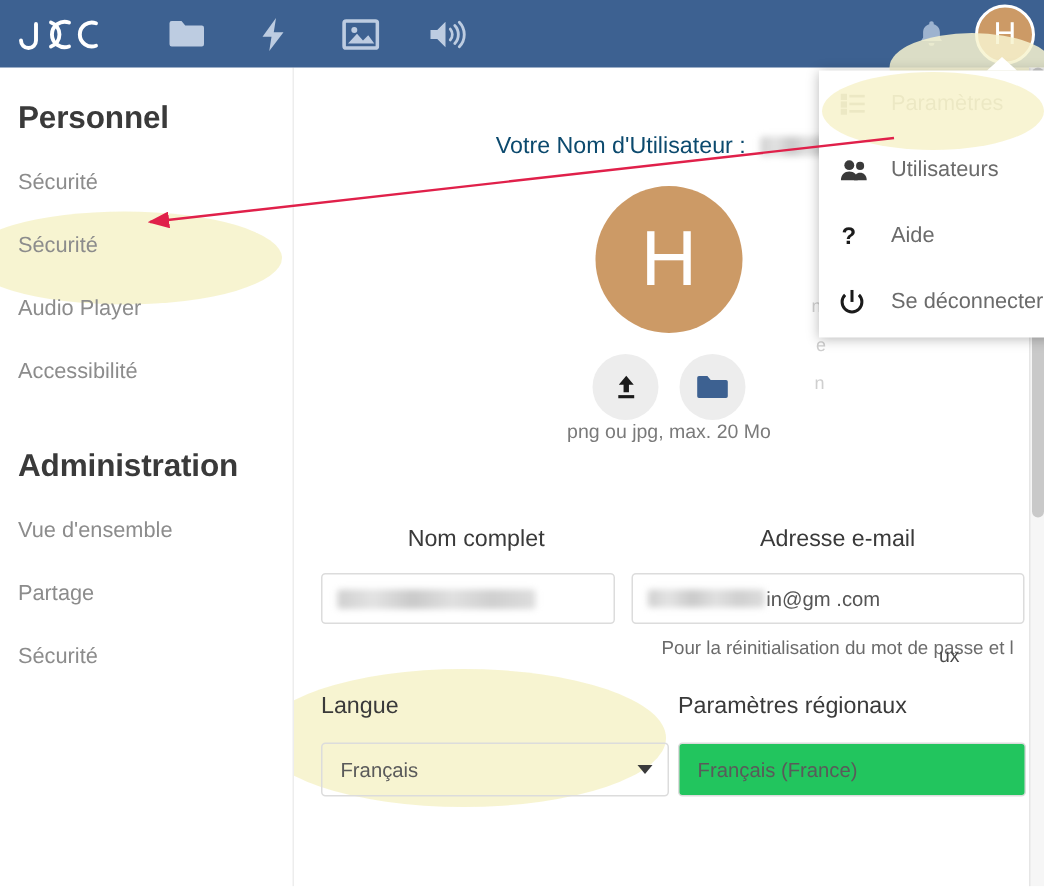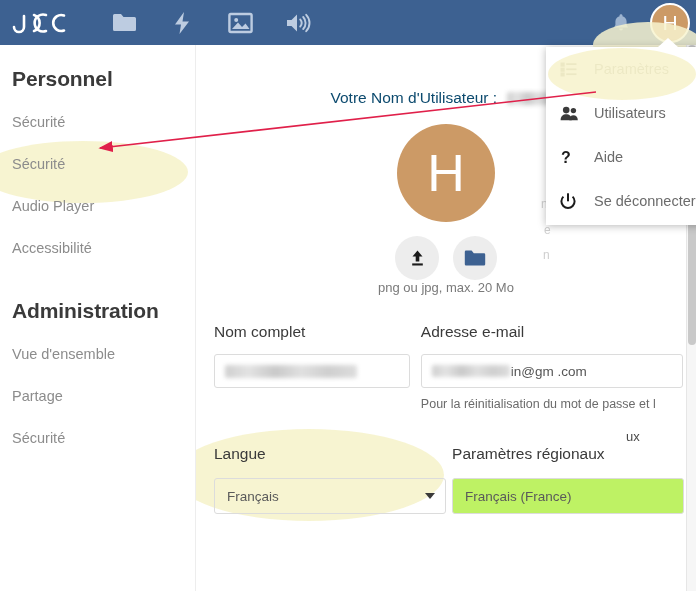--- a/index.html
+++ b/index.html
@@ -137,45 +137,45 @@
   #avatar-actions { display: flex; justify-content: center; gap: 14px; margin-top: 14px; }
   .round-btn {
     width: 44px; height: 44px; border-radius: 50%;
     background: #ededed; display: flex; align-items: center; justify-content: center;
   }
   #avatar-hint {
     text-align: center; font-size: 13px; color: #7a7a7a; 
   }
 
   #fields-row {
-    display: flex; margin-top: 28px; padding-left: 18px;
+    display: flex; margin-top: 56px; padding-left: 18px; text-align: center;
   }
   .field-col-a { width: 218px; }
   .field-col-b { width: 290px; }
   .field-label {
     font-size: 15.5px; color: #3a3a3a; margin-bottom: 13px;
   }
   .field-input {
     height: 34px; border: 1px solid #dcdcdc; border-radius: 3px;
     background: #fff; display: flex; align-items: center; padding-left: 10px;
     font-size: 13.5px; color: #555;
   }
   .field-col-a .field-input { width: 196px; }
   .field-col-b .field-input { width: 262px; }
   .field-help {
     font-size: 12.5px; color: #6b6b6b; margin-top: 9px; white-space: nowrap;
   }
 
-  #lang-row { display: flex; margin-top: 34px; padding-left: 12px; position: relative; }
+  #lang-row { display: flex; margin-top: 23px; padding-left: 12px; position: relative; }
   .lang-col-a { width: 250px; padding-left: 6px; }
   .lang-col-b { width: 250px; }
   .lang-label { font-size: 15.5px; color: #3a3a3a; margin-bottom: 15px; position:relative; z-index:2; }
   .lang-select {
     height: 36px; border: 1px solid #dcdcdc; border-radius: 3px;
-    background: #bef264; display: flex; align-items: center; justify-content: space-between;
+    background: #22c55e; display: flex; align-items: center; justify-content: space-between;
     padding: 0 10px 0 12px; font-size: 13.5px; color: #5a5a5a;
     position: relative; z-index: 2;
   }
   .lang-col-a .lang-select { width: 232px; background: transparent; }
   .lang-col-b .lang-select { width: 232px; }
   .sel-caret { width: 0; height: 0; border-left: 5px solid transparent; border-right: 5px solid transparent; border-top: 6px solid #3a3a3a; }
   #lang-highlight {
     position: absolute; left: -22px; top: -16px;
     width: 270px; height: 92px; border-radius: 50%;
     background: #f7f3cf; opacity: .95; z-index: 1; pointer-events: none;

